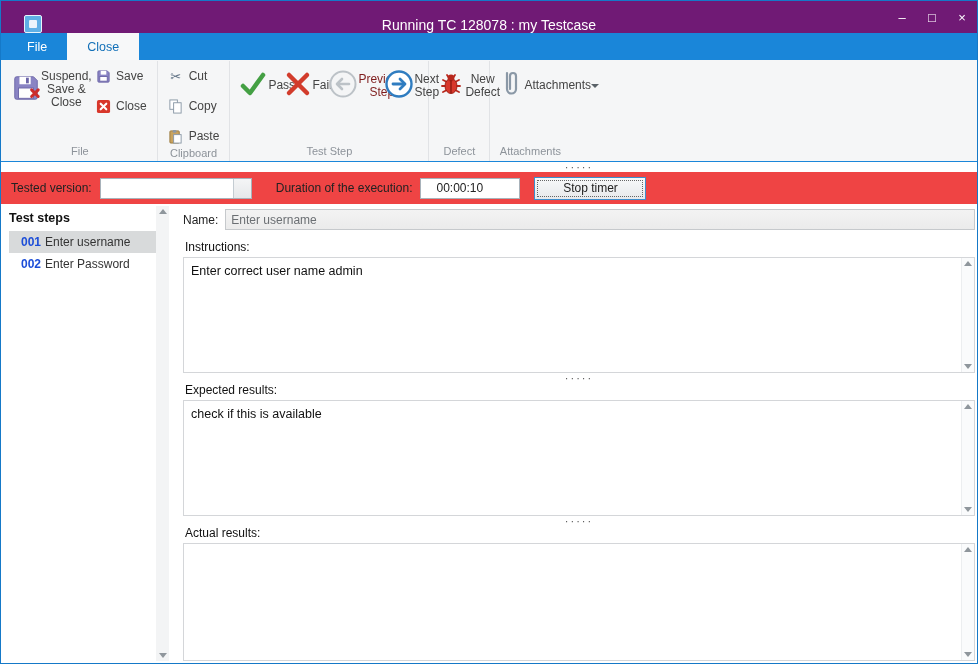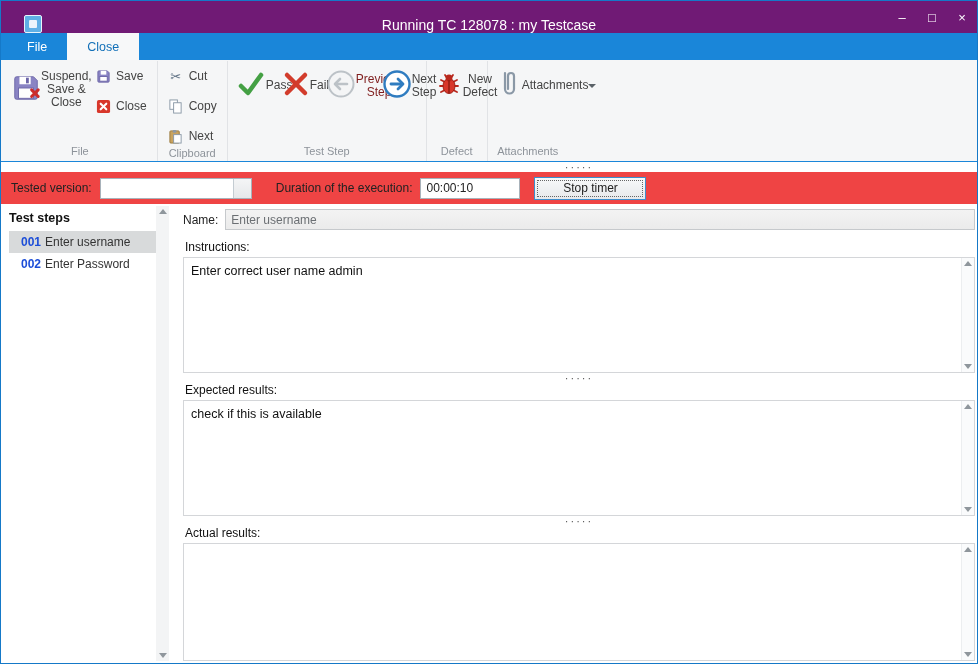--- a/index.html
+++ b/index.html
@@ -38,21 +38,21 @@
   .grip-row { height:10px; display:flex; align-items:center; justify-content:center; color:#555; font-size:11px; letter-spacing:2px; line-height:5px; flex:0 0 auto; }
   .grip-row.offset { padding-left:180px; }
 
   
   .toolbar { height:32px; display:flex; align-items:center; padding:0 10px; background:#ef4444; flex:0 0 auto; }
   .lbl { font-size:12px; color:#222; }
   .combo { width:152px; height:21px; border:1px solid #a8b2ba; background:#fff; display:flex; margin-left:8px; }
   .combo-text { flex:1; font-size:12px; padding:2px 4px; color:#333; }
   .combo-btn { width:18px; border-left:1px solid #c4ccd2; background:linear-gradient(#f4f5f6,#e6e8ea); display:flex; align-items:center; justify-content:center; }
   .combo-btn i { width:0; height:0; border-left:4px solid transparent; border-right:4px solid transparent; border-top:5px solid #5f6warning8; border-top-color:#5f676e; }
-  .duration-input { width:100px; height:21px; border:1px solid #a8b2ba; font-size:12px; font-family:"Liberation Sans",sans-serif; padding:0 5px; color:#222; margin-left:8px; }
+  .duration-input { width:100px; height:21px; border:1px solid #a8b2ba; font-size:12px; font-family:"Liberation Sans",sans-serif; padding:0 15px; color:#222; margin-left:8px; }
   .stop-timer { margin-left:14px; width:112px; height:23px; background:linear-gradient(#f8f9fa,#e7e9eb); border:1px solid #3f8ecb; font-size:12px; font-family:"Liberation Sans",sans-serif; color:#222; outline:1px dotted #666; outline-offset:-4px; }
   .spacer24 { width:24px; }
 
   
   .content { flex:1; display:flex; padding:2px 0 2px 8px; gap:14px; min-height:0; background:#fff; }
 
   .steps-panel { width:160px; display:flex; flex:0 0 auto; }
   .steps-list { flex:1; display:flex; flex-direction:column; }
   .steps-header { font-weight:bold; font-size:12.5px; text-align:left; padding:5px 0 6px; color:#111; }
   .step-item { font-size:12px; color:#333; padding:4px 2px 4px 12px; }
@@ -158,21 +158,21 @@
             <span>Copy</span>
           </div>
           <div class="smallbtn">
             <span class="sicon">
               <svg width="15" height="15" viewBox="0 0 16 16">
                 <rect x="2" y="2" width="10" height="13" rx="1" fill="#c9a35f" stroke="#9a7a3e"></rect>
                 <rect x="5" y="1" width="4" height="3" rx="1" fill="#8f98a2"></rect>
                 <rect x="6" y="6" width="8" height="9" fill="#fff" stroke="#8a98a6"></rect>
               </svg>
             </span>
-            <span>Next</span>
+            <span>Paste</span>
           </div>
         </div>
       </div>
       <div class="rgroup-label">Clipboard</div>
     </div>
 
     <div class="rgroup">
       <div class="rgroup-content">
         <div class="bigbtn w44">
           <div class="bicon">

